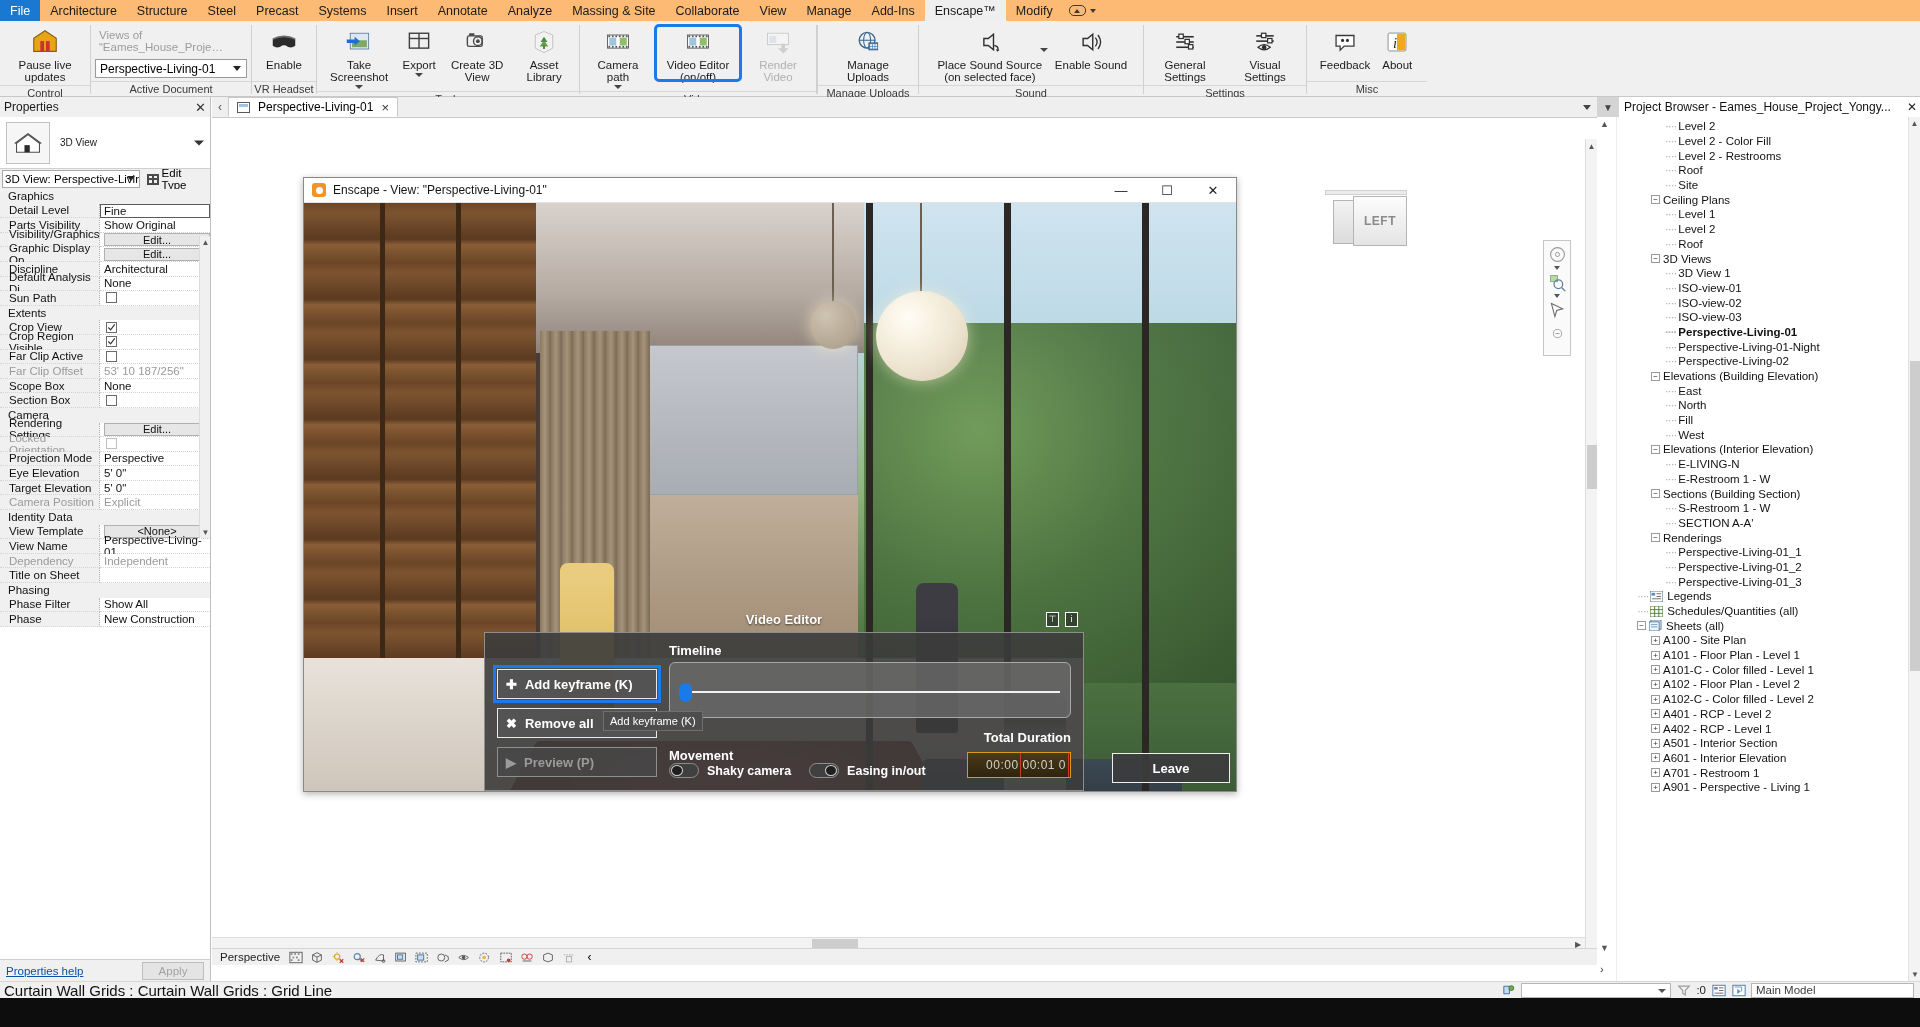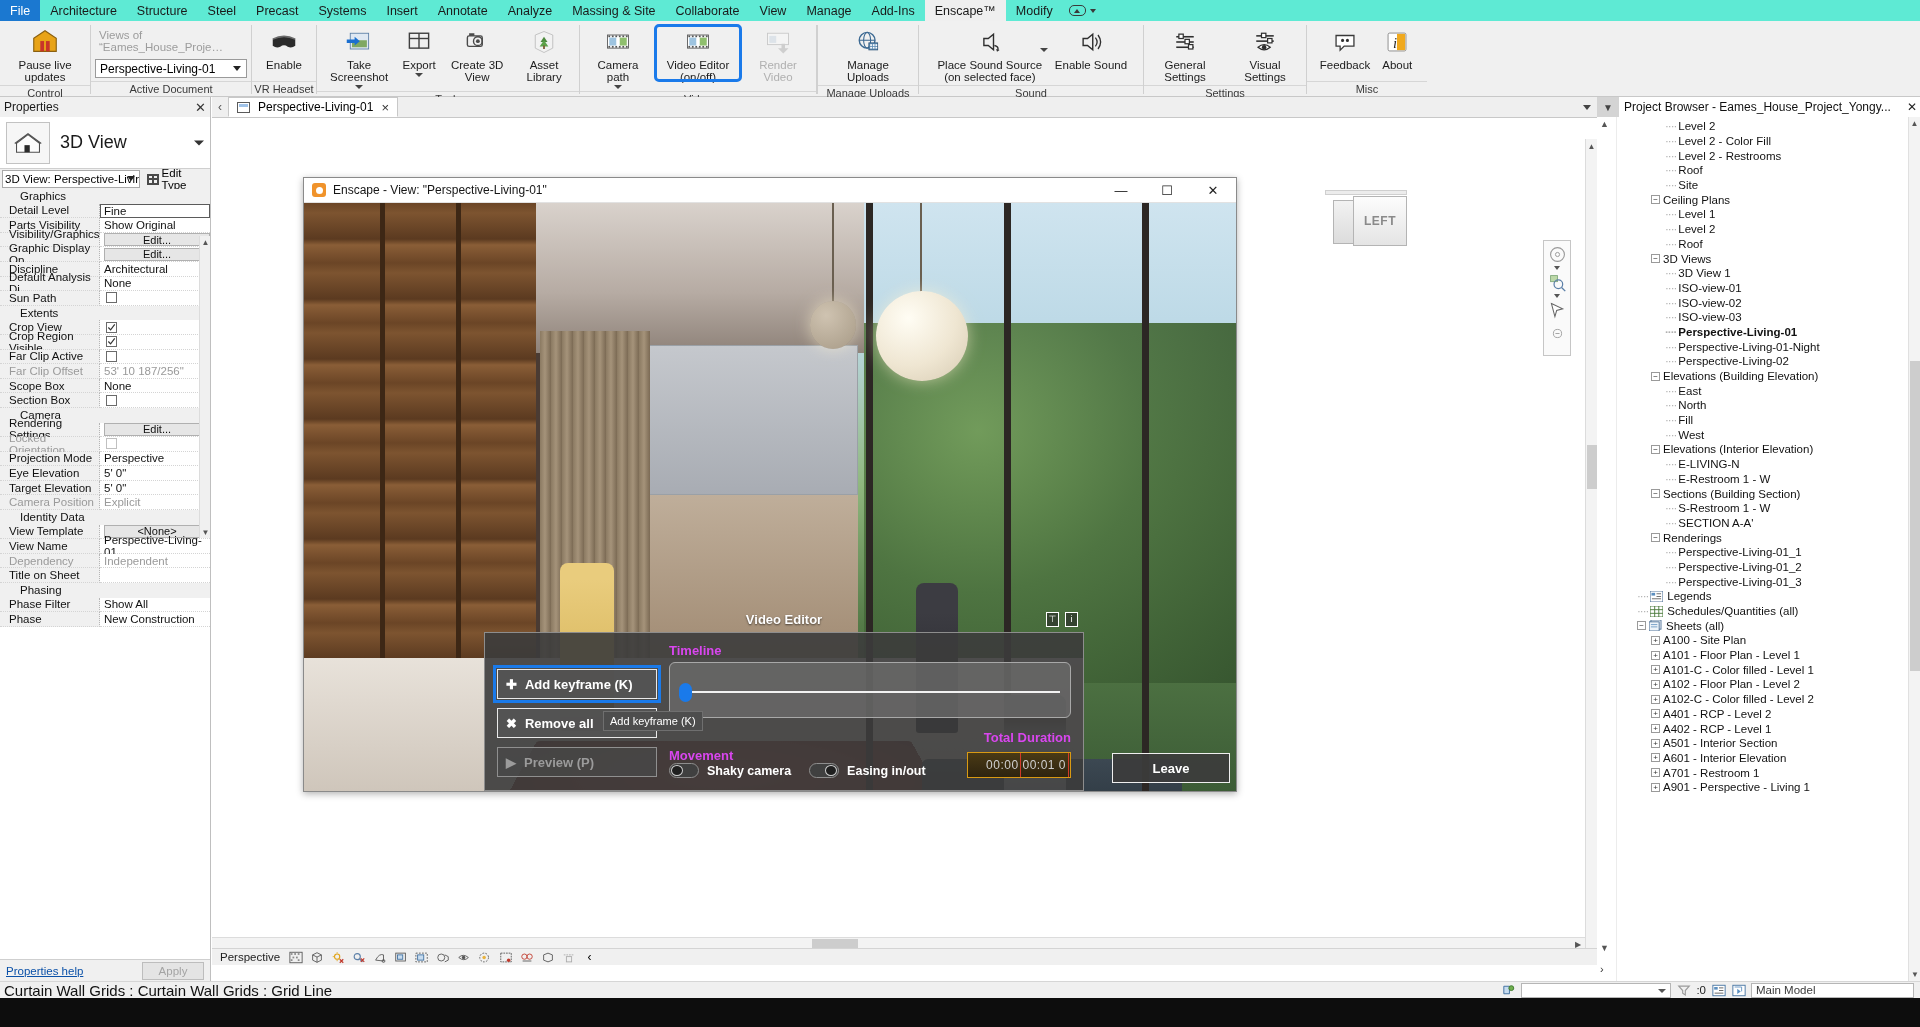--- a/index.html
+++ b/index.html
@@ -10,21 +10,21 @@
     font-family: "Liberation Sans", sans-serif;
     font-size: 12px;
     color: #000;
     background: #ffffff;
   }
   #app { position: relative; width: 1920px; height: 1027px; }
 
   
   .menubar {
     position: absolute; top: 0; left: 0; width: 1920px; height: 21px;
-    background: #5eead4;
+    background: #fdba74;
     display: flex; align-items: stretch;
   }
   .menu-item {
     padding: 0 10px; display: flex; align-items: center;
     font-size: 12.5px; color: #1a1a1a; white-space: nowrap;
   }
   .menu-item.file { background: #1b78d0; color: #fff; font-weight: normal; }
   .menu-item.active-tab { background: #efefef; color: #1a1a1a; }
   .menu-caret { display:flex; align-items:center; padding: 0 6px; gap: 4px; }
   .mini-dd {
@@ -69,35 +69,35 @@
     padding: 0 4px 0 4px; font-size: 12px; color: #1a1a1a;
     background: #f0f0f0;
   }
   .props-title .x { font-size: 13px; color:#333; cursor:pointer; line-height: 1;}
   .props-thumb {
     height: 52px; display:flex; align-items:center; gap: 10px;
     background:#fff; border-bottom:1px solid #cfcfcf; padding: 0 6px;
     position: relative;
   }
   .props-thumb .frame { width: 44px; height: 42px; border:1px solid #c2c2c2; background:#f6f6f6; display:flex;align-items:center;justify-content:center;}
-  .props-thumb .ttl { font-size: 18px; color:#1a1a1a; }
+  .props-thumb .ttl { font-size: 10px; color:#1a1a1a; }
   .props-thumb .chev { position:absolute; right:6px; top:50%; transform:translateY(-50%); width:0;height:0;border-left:5px solid transparent;border-right:5px solid transparent;border-top:5px solid #333;}
   .props-typebar { height: 20px; display:flex; align-items:center; gap:3px; padding: 2px 2px; background:#f0f0f0;}
   .type-select {
     flex: 1 1 auto; height: 18px; background:#fff; border:1px solid #a9a9a9;
     display:flex; align-items:center; padding: 0 2px; font-size: 11.5px; position: relative; overflow:hidden; white-space:nowrap;
   }
   .type-select .cv { position:absolute; right:4px; top:5px; width:0;height:0;border-left:4px solid transparent;border-right:4px solid transparent;border-top:5px solid #222;}
   .edit-type-btn { height:18px; display:flex;align-items:center; gap:3px; padding: 0 4px; font-size:11.5px; }
   .grid-ico { width:13px;height:11px; border:1px solid #4a4a4a; display:grid; grid-template-columns:1fr 1fr; grid-template-rows:1fr 1fr; }
   .grid-ico i { border:.5px solid #4a4a4a; }
   .props-table { flex: 1 1 auto; overflow: hidden; background:#fff; }
   .ptr { display: flex; height: 14.6px; align-items: stretch; font-size: 11.5px; }
   .ptr.section { background: #d8d8d8; font-weight: normal; }
-  .ptr.section .k { padding-left: 20px; color:#111; width:100%; border:0;}
+  .ptr.section .k { padding-left: 8px; color:#111; width:100%; border:0;}
   .ptr .k { width: 100px; padding-left: 9px; display:flex;align-items:center; color:#111;
             border-right: 1px dotted #b5b5b5; border-bottom: 1px dotted #d4d4d4; background:#f0f0f0;}
   .ptr .v { flex:1; padding-left: 4px; display:flex;align-items:center; color:#111; background:#fff; border-bottom:1px dotted #d4d4d4;}
   .ptr .k.dim, .ptr .v.dim { color: #9a9a9a; }
   .ptr .v.boxed { background:#fff; border:1px solid #5b5b5b; padding-left:3px; }
   .btn-edit { width: 106px; height: 13px; background:#e6e6e6; border:1px solid #b0b0b0; font-size:11px; display:flex;align-items:center;justify-content:center;}
   .chk { width: 11px; height: 11px; border:1px solid #6b6b6b; background:#fff; display:flex;align-items:center;justify-content:center; margin-left:2px;}
   .chk.dim { border-color:#c0c0c0; }
   .chk svg { width:9px;height:9px; }
   .props-foot { height: 22px; display:flex; align-items:center; justify-content:space-between; padding:0 6px; background:#f0f0f0; border-top:1px solid #cfcfcf;}
@@ -191,21 +191,21 @@
   .ve-head { height: 26px; display:flex; align-items:center; justify-content:flex-end; gap:6px; padding-right:6px; position:relative;}
   .ve-title { position:absolute; left:0; right:0; text-align:center; font-size:13px; font-weight:bold; color:#fff; text-shadow:0 1px 2px rgba(0,0,0,.6);}
   .ve-sq { width:13px;height:15px;border:1px solid #fff; background: rgba(40,40,40,.6); color:#fff; font-size:9px; display:flex;align-items:center;justify-content:center; position:relative; z-index:2;}
   .ve-body { background: rgba(60,60,60,.90); border:1px solid #8d8d8d; padding: 10px 12px 12px 12px; display:flex; gap: 12px; position:relative;}
   .ve-left { width: 160px; display:flex; flex-direction:column; gap: 9px; padding-top: 26px;}
   .ve-btn { height: 30px; background: rgba(85,85,85,.85); border:1px solid #e9e9e9; color:#fff; font-size:13px;
             display:flex; align-items:center; gap:8px; padding-left:8px; font-weight:bold;}
   .ve-btn.primary { outline: 3px solid #1a7aea; outline-offset: 1px; }
   .ve-btn.disabled { color:#9b9b9b; border-color:#8f8f8f; background: rgba(72,72,72,.8);}
   .ve-right { flex:1; display:flex; flex-direction:column;}
-  .ve-h { font-size: 13px; font-weight:bold; color:#d946ef; margin-bottom: 4px;}
+  .ve-h { font-size: 13px; font-weight:bold; color:#ffffff; margin-bottom: 4px;}
   .timeline-track { height: 56px; background: rgba(108,108,108,.75); border:1px solid #a8a8a8; border-radius:6px; position:relative;}
   .timeline-line { position:absolute; left: 12px; right: 10px; top: 28px; height: 2px; background:#f2f2f2;}
   .timeline-knob { position:absolute; left: 9px; top: 20px; width: 13px; height: 19px; border-radius: 7px; background:#1a7aea;}
   .ve-row2 { display:flex; align-items:flex-end; gap: 18px; margin-top: 12px;}
   .toggle { width:30px; height:15px; border-radius:8px; background:#404040; border:1px solid #8e8e8e; position:relative; flex:none;}
   .toggle i { position:absolute; top:1px; width:12px;height:11px;border-radius:50%; background:#1f1f1f; border:1px solid #cfcfcf;}
   .toggle.off i { left:1px; }
   .toggle.on i { right:1px; background:#1f1f1f;}
   .tg-lbl { font-size:12.5px; color:#fff; font-weight:bold; }
   .duration-box { width: 104px; height: 26px; background: linear-gradient(180deg,#4a3a15,#2e2410); border:1px solid #d99a13;

